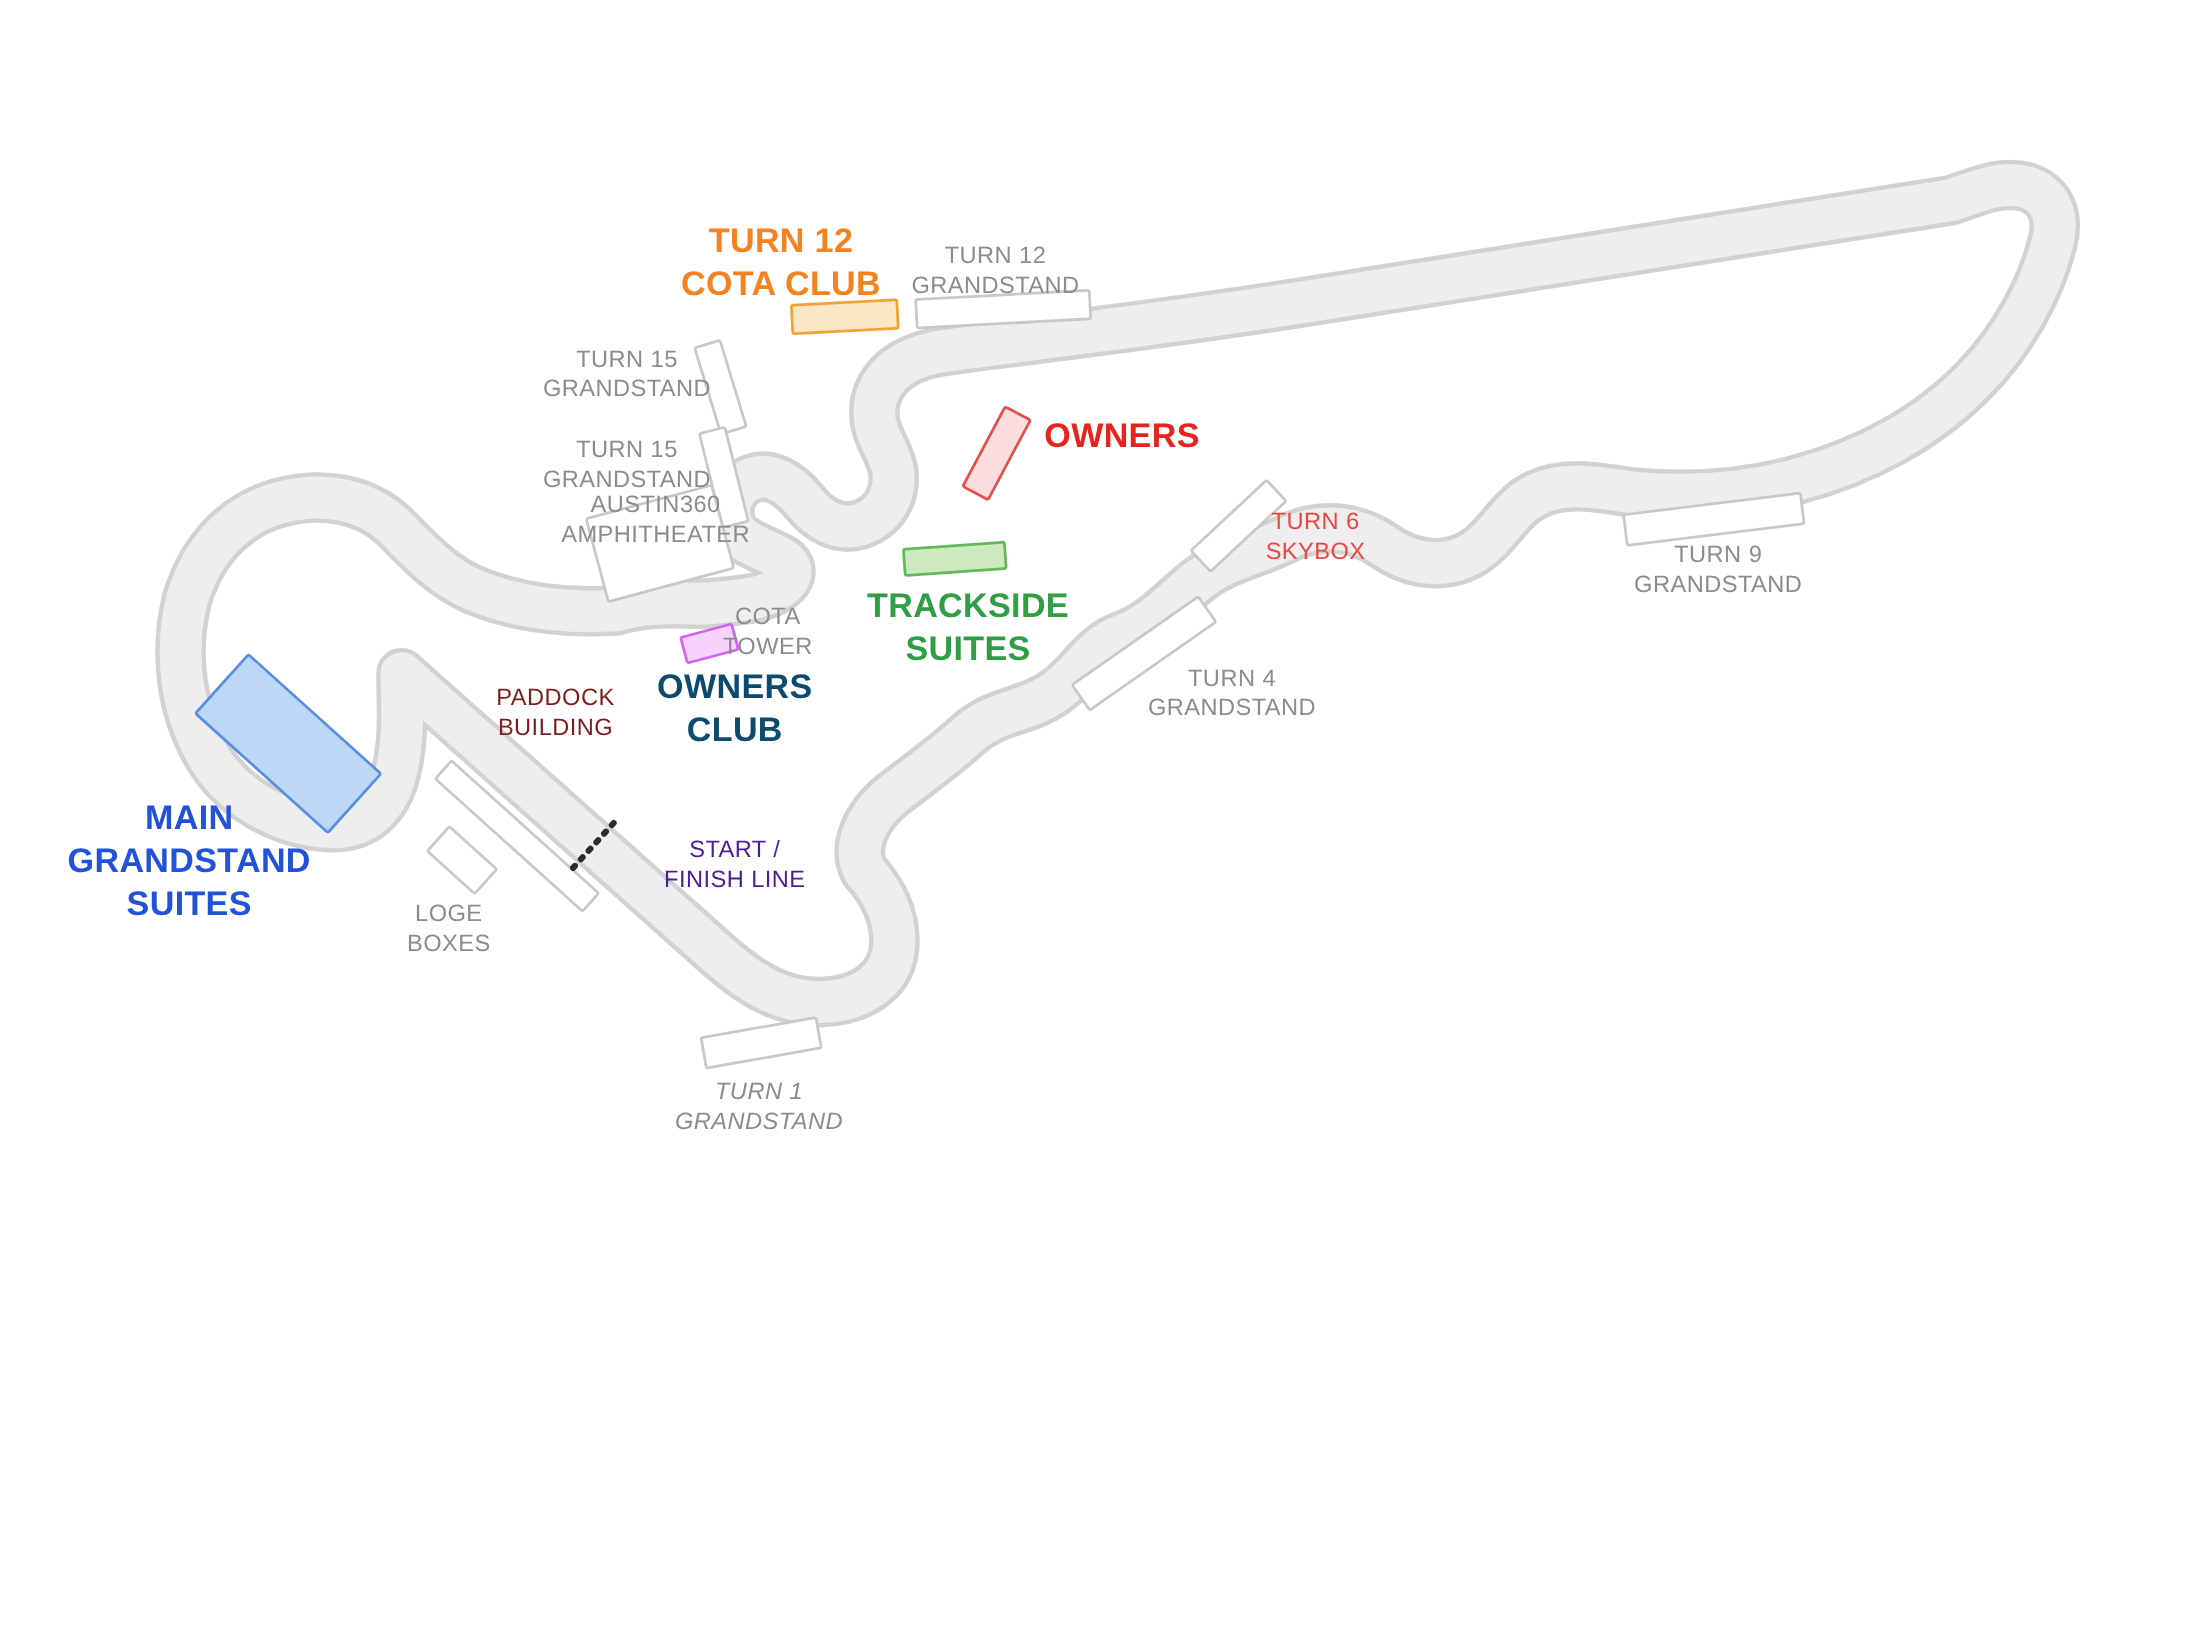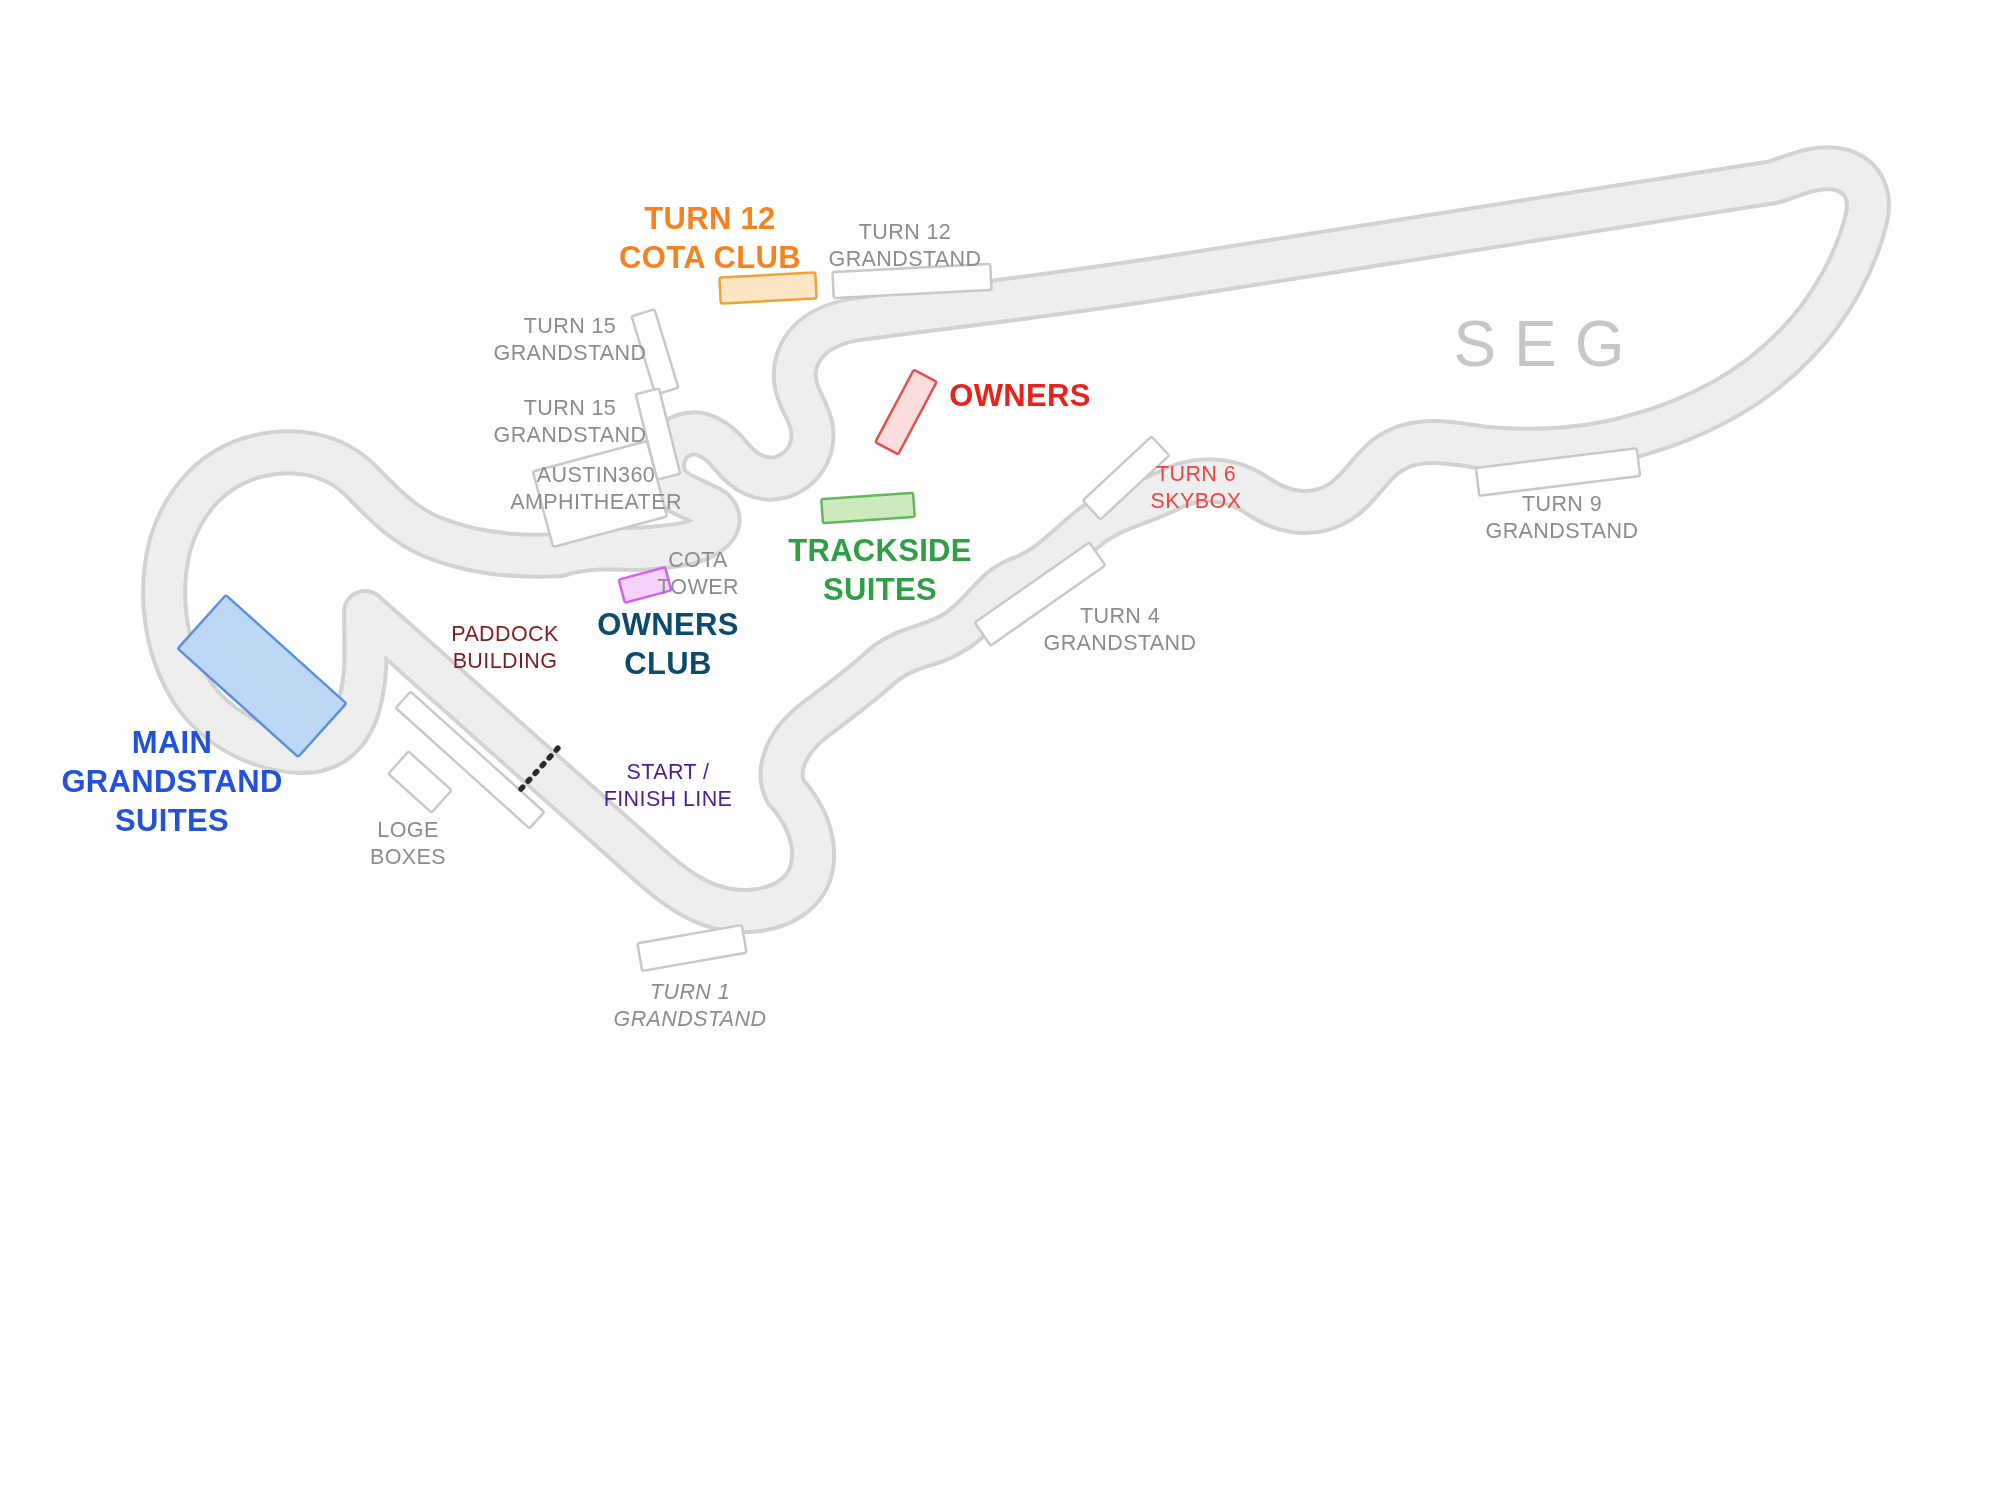--- a/index.html
+++ b/index.html
@@ -111,34 +111,33 @@
   <div class="lbl title" style="left: 172px; top: 782px; color: rgb(33, 82, 217); text-align: center;">MAIN
 GRANDSTAND
 SUITES</div>
 
   <div class="lbl" style="left: 905px; top: 246px; color: rgb(140, 140, 140);">TURN 12
 GRANDSTAND</div>
   <div class="lbl" style="left: 570px; top: 340px; color: rgb(140, 140, 140);">TURN 15
 GRANDSTAND</div>
   <div class="lbl" style="left: 570px; top: 422px; color: rgb(140, 140, 140);">TURN 15
 GRANDSTAND</div>
-  <div class="lbl" style="left: 596px; top: 489px; color: rgb(140, 140, 140);">AUSTIN360
+  <div class="lbl" style="left: 596px; top: 472px; color: rgb(140, 140, 140);">AUSTIN360
 AMPHITHEATER</div>
   <div class="lbl" style="left: 698px; top: 574px; color: rgb(140, 140, 140);">COTA
 TOWER</div>
   <div class="lbl" style="left: 1196px; top: 488px; color: #ef4444;">TURN 6
 SKYBOX</div>
   <div class="lbl" style="left: 1562px; top: 518px; color: rgb(140, 140, 140);">TURN 9
 GRANDSTAND</div>
   <div class="lbl" style="left: 1120px; top: 630px; color: rgb(140, 140, 140);">TURN 4
 GRANDSTAND</div>
   <div class="lbl" style="left: 505px; top: 648px; color: #7f1d1d;">PADDOCK
 BUILDING</div>
   <div class="lbl" style="left: 408px; top: 844px; color: rgb(140, 140, 140);">LOGE
 BOXES</div>
   <div class="lbl" style="left: 668px; top: 786px; color: #4c1d95;">START /
 FINISH LINE</div>
   <div class="lbl" style="left: 690px; top: 1006px; color: rgb(140, 140, 140); font-style: italic;">TURN 1
 GRANDSTAND</div>
 
-  <div class="lbl wm" style="left: 1548px; top: 344px; color: rgb(199, 199, 199);">SEG</div>
 
 </div>
 
 </body></html>

